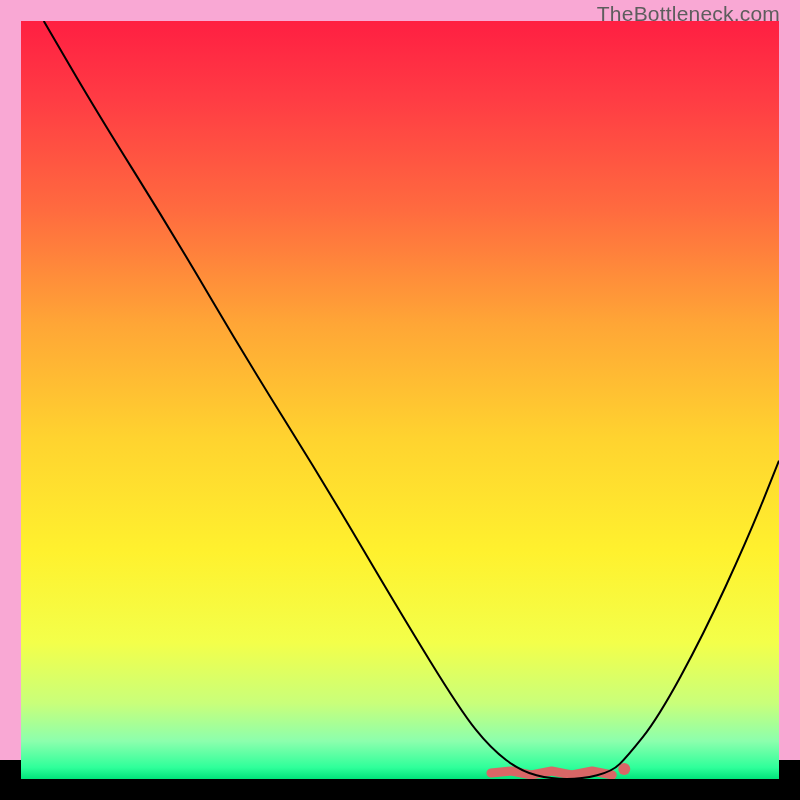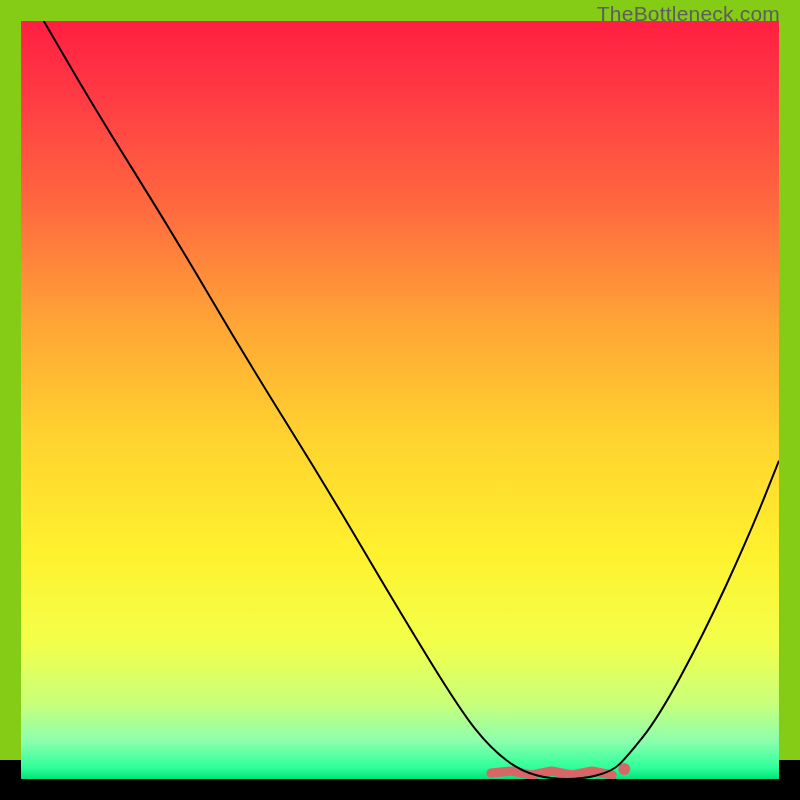--- a/index.html
+++ b/index.html
@@ -10,21 +10,21 @@
     background: #000;
     overflow: hidden;
     font-family: Arial, Helvetica, sans-serif;
   }
   .frame {
     position: absolute;
     left: 0;
     top: 0;
     width: 800px;
     height: 760px;
-    background: #84cc16;
+    background: #f9a8d4;
   }
   .plot {
     position: absolute;
     left: 21px;
     top: 21px;
     width: 758px;
     height: 758px;
     
   }
   .watermark {

